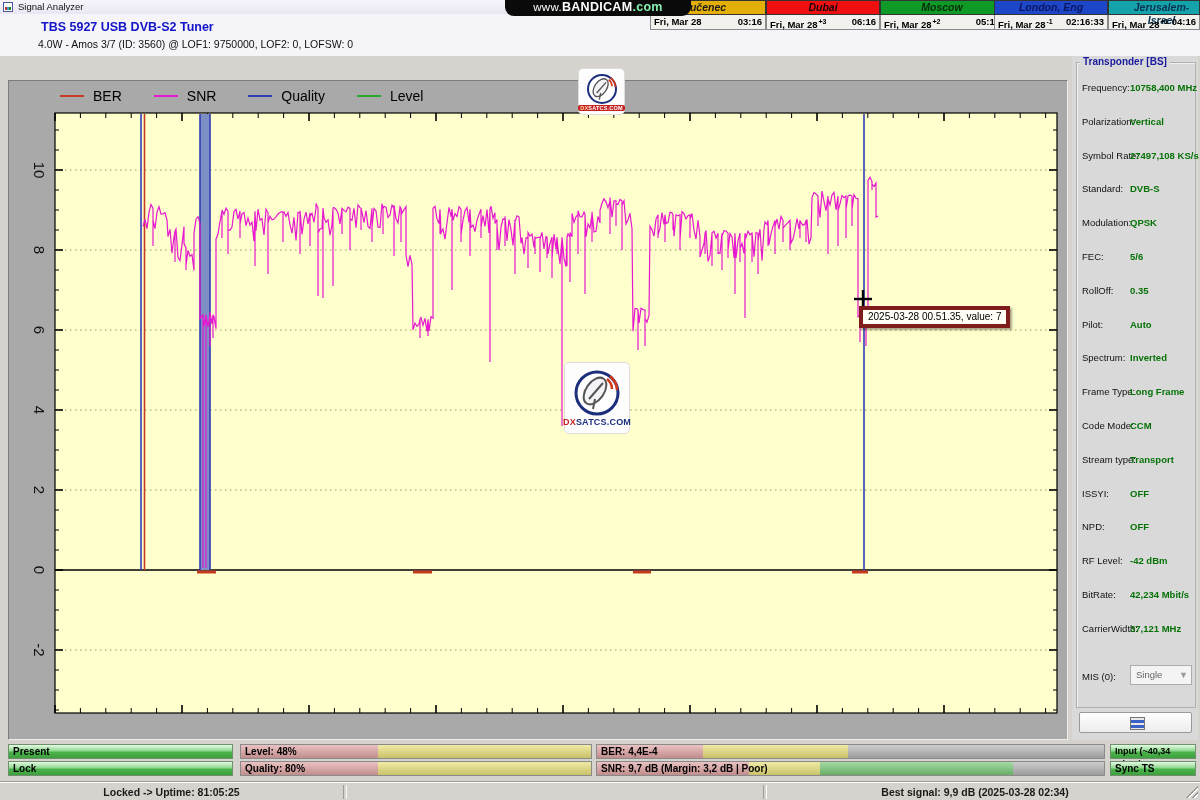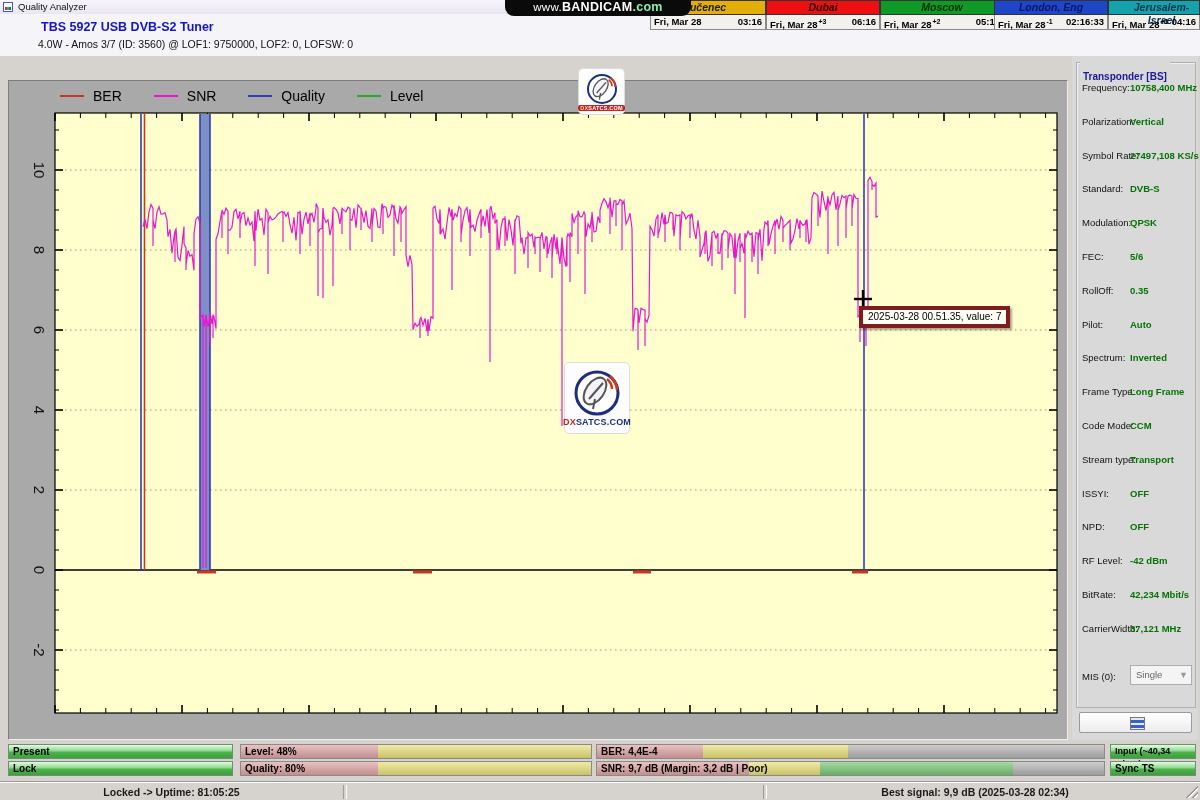--- a/index.html
+++ b/index.html
@@ -67,21 +67,21 @@
   #dxlogo-center{left:564px;top:362px;width:64px;height:70px;}
   .dxtext{font-size:9px;font-weight:bold;color:#1c2f7c;letter-spacing:.2px;}
   .dxtext .red{color:#c42222;}
   #dxlogo-top .dxtext{font-size:5.5px;background:#c42222;color:#fff;padding:0 2px;border-radius:2px;}
   #dxlogo-top .dxtext .red{color:#ffd9a0;}
 
   
   #right-panel{left:1072px;top:56px;width:126px;height:684px;background:#d9d9d9;}
   #transponder-box{left:1076px;top:62px;width:118px;height:644px;
     border:1px solid #b0b0b0;box-shadow:inset 1px 1px 0 #f0f0f0;}
-  #transponder-title{left:1080px;top:56px;background:#d9d9d9;padding:15px 3px;
+  #transponder-title{left:1080px;top:56px;background:#d9d9d9;padding:0 3px;
     font-size:10px;font-weight:bold;color:#1a1a9e;}
   .tp-row{position:absolute;width:118px;height:14px;}
   .tp-label{position:absolute;left:10px;font-size:9.5px;color:#111;}
   .tp-value{position:absolute;left:58px;font-size:9.5px;font-weight:bold;color:#067206;white-space:nowrap;}
   #mis-label{left:1082px;top:671px;font-size:9.5px;color:#111;}
   #mis-select{left:1130px;top:665px;width:62px;height:20px;background:#f4f4f4;
     border:1px solid #adadad;box-sizing:border-box;font-size:9.5px;color:#666;
     line-height:18px;padding-left:5px;}
   #mis-select .chev{position:absolute;right:3px;top:0;color:#999;font-size:9px;}
   #panel-button{left:1079px;top:712px;width:113px;height:21px;background:linear-gradient(#ffffff,#ececec);
@@ -106,21 +106,21 @@
     border-left:1px solid #9b9b9b;border-right:1px solid #fbfbfb;}
   #resize-grip{left:1186px;top:786px;width:12px;height:12px;
     background:
      linear-gradient(135deg,transparent 0 50%,#9a9a9a 50% 58%,#fff 58% 66%,transparent 66% 74%,#9a9a9a 74% 82%,#fff 82% 90%,transparent 90%);}
 </style>
 </head>
 <body>
 
 <div class="abs" id="titlebar">
   <div class="abs" id="app-icon"></div>
-  <div class="abs" id="window-title">Quality Analyzer</div>
+  <div class="abs" id="window-title">Signal Analyzer</div>
 </div>
 
 <div class="abs" id="bandicam"><span class="pre">www.</span><span>BANDICAM</span><span class="suf">.com</span></div>
 
 <div id="clock-strip">
     <div class="abs clock-col" style="left: 650px; width: 116px;">
       <div class="clock-head" style="background: rgb(227, 174, 8); color: rgb(26, 26, 26);">učenec</div>
       <div class="clock-val">
         <span>Fri, Mar 28</span>
         <span>03:16</span>

